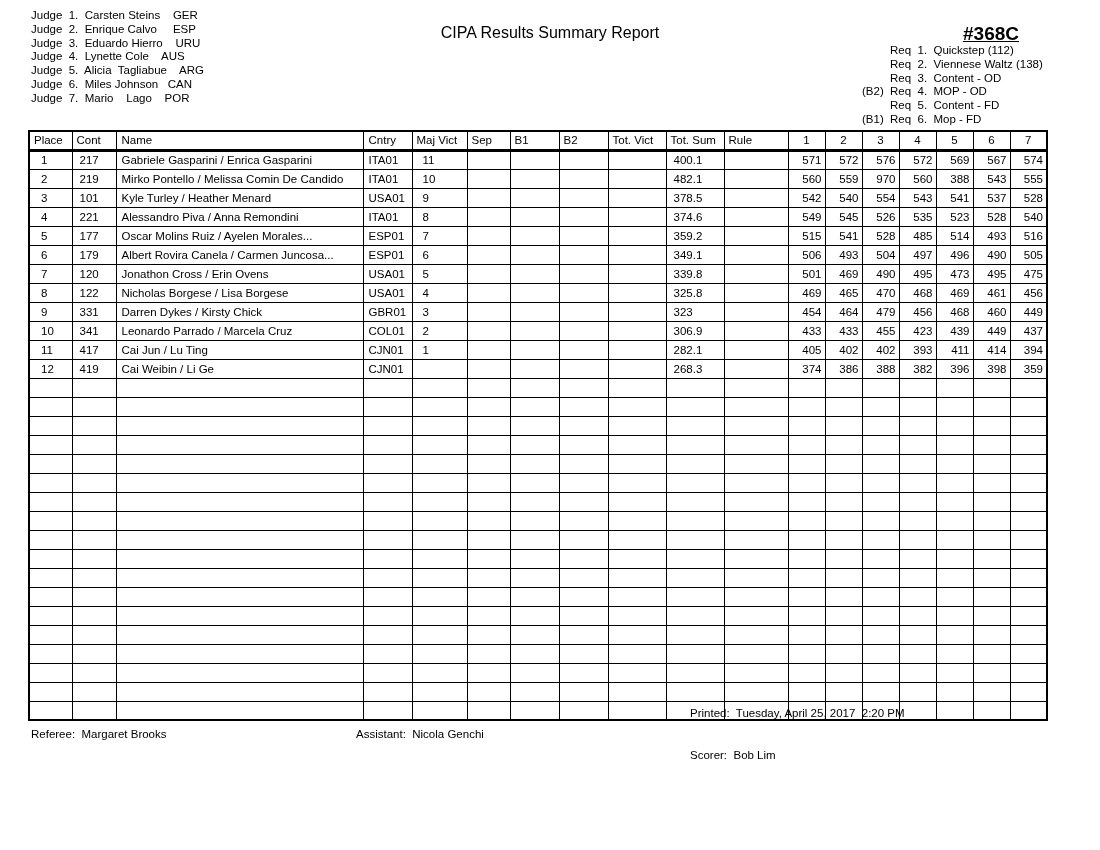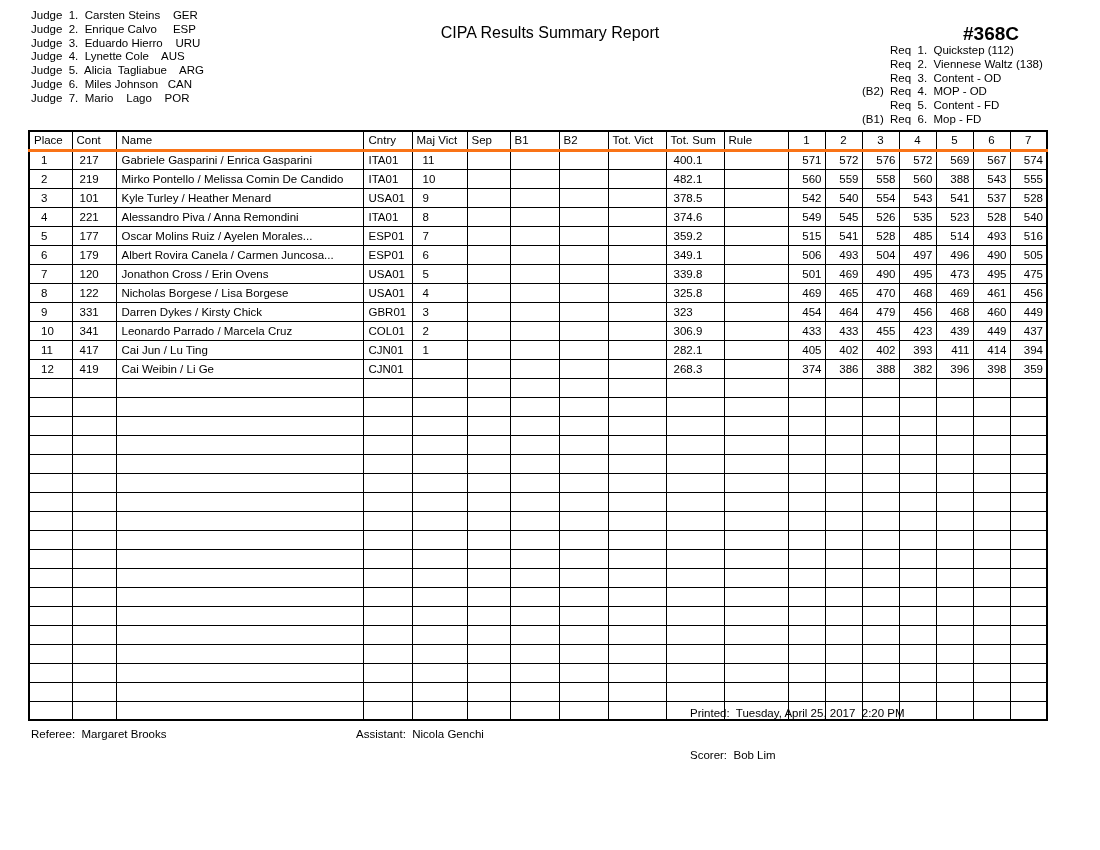--- a/index.html
+++ b/index.html
@@ -12,38 +12,38 @@
   }
   .judge-line { white-space: pre; }
   .titles {
     position: absolute; left: 270px; width: 560px; top: 22px; text-align: center;
   }
   .t1 { font-size: 17.5px; font-weight: bold; line-height: 22px; letter-spacing: -0.2px; }
   .t2 { font-size: 15px; line-height: 18px; letter-spacing: -0.2px; }
   .t3 { font-size: 19px; font-weight: bold; line-height: 24px; }
   .t4 { font-size: 16px; line-height: 22px; }
   .eventnum {
-    position: absolute; left: 963px; top: 23px; font-size: 19px; font-weight: bold;
+    position: absolute; left: 963px; top: 23px; font-size: 19px; font-weight: bold; text-decoration: underline;
   }
   .reqs {
     position: absolute; left: 862px; top: 44px; font-size: 11.5px; line-height: 13.8px;
   }
   .req-line { white-space: pre; }
   .req-prefix { display: inline-block; width: 28px; text-align: left; }
 
   table.results {
     position: absolute; left: 28px; top: 130px;
     border-collapse: collapse; table-layout: fixed; font-size: 11.5px;
     border: 2px solid #000;
   }
   table.results th, table.results td {
     border: 1.5px solid #000; height: 19px; padding: 0 4px; white-space: nowrap;
     overflow: hidden; font-weight: normal; text-align: left;
   }
-  table.results thead th { border-bottom: 3px solid #f97316; height: 19px; }
+  table.results thead th { border-bottom: 3px solid #000000; height: 19px; }
   .c-place { width: 43px; padding-left: 11px !important; }
   .c-cont { width: 44px; padding-left: 7px !important; }
   .c-name { width: 247px; padding-left: 5px !important; }
   .c-cntry { width: 49px; padding-left: 5px !important; }
   .c-maj { width: 55px; padding-left: 10px !important; }
   .c-sep { width: 43px; margin-top: 9px; }
   .c-b1 { width: 49px; }
   .c-b2 { width: 49px; }
   .c-totv { width: 58px; }
   .c-tots { width: 58px; padding-left: 7px !important; }
@@ -134,21 +134,21 @@
         <td class="c-cntry">ITA01</td>
         <td class="c-maj">10</td>
         <td class="c-sep"></td>
         <td class="c-b1"></td>
         <td class="c-b2"></td>
         <td class="c-totv"></td>
         <td class="c-tots">482.1</td>
         <td class="c-rule"></td>
         <td class="c-j">560</td>
         <td class="c-j">559</td>
-        <td class="c-j">558</td>
+        <td class="c-j">970</td>
         <td class="c-j">560</td>
         <td class="c-j">388</td>
         <td class="c-j">543</td>
         <td class="c-j">555</td>
       </tr>
       <tr>
         <td class="c-place">3</td>
         <td class="c-cont">101</td>
         <td class="c-name">Kyle Turley / Heather Menard</td>
         <td class="c-cntry">USA01</td>

